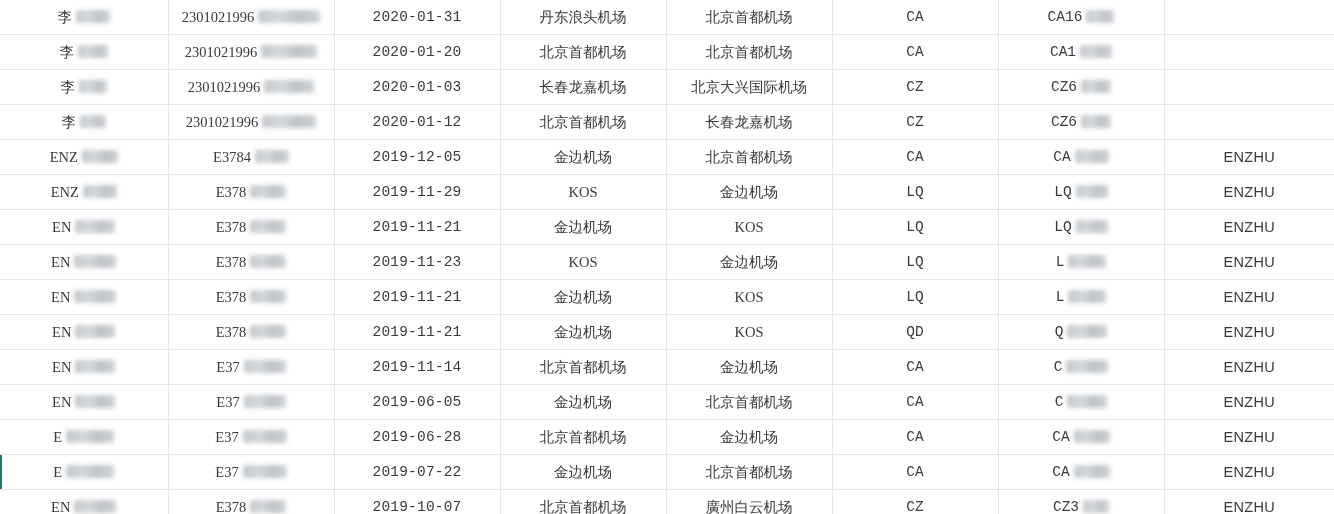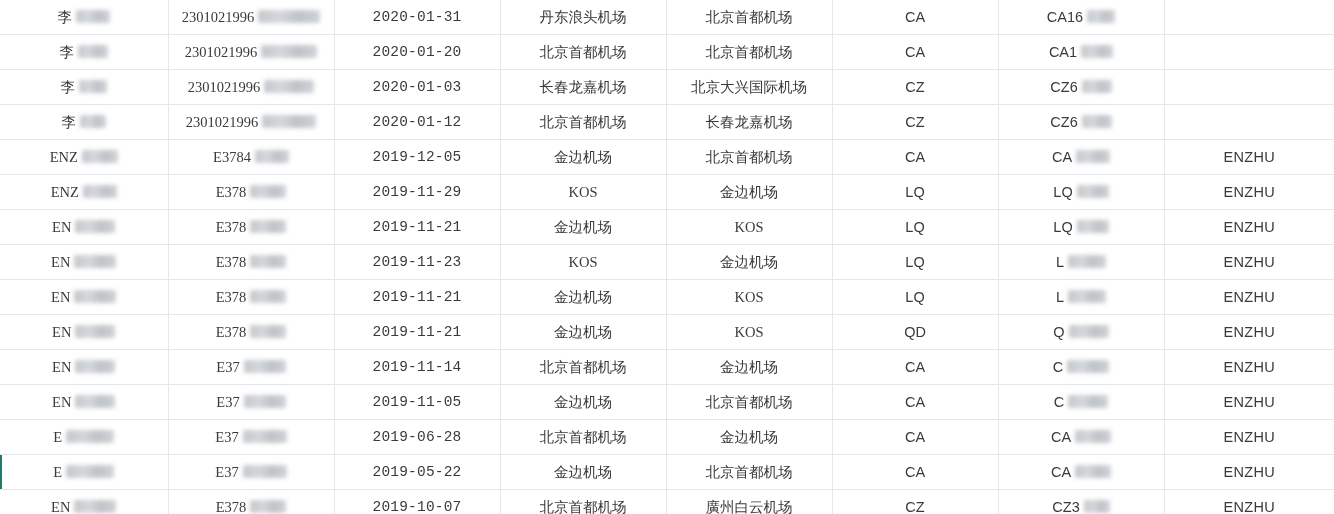--- a/index.html
+++ b/index.html
@@ -58,21 +58,21 @@
     background: linear-gradient(90deg, #b9bdc2 0%, #cdd1d5 35%, #b4b8bd 65%, #c7cbd0 100%);
     filter: blur(2.2px);
     opacity: .85;
     vertical-align: middle;
     margin-left: 2px;
     position: relative;
     top: -1px;
   }
   .date-cell { font-family: "Liberation Mono", "DejaVu Sans Mono", monospace; font-size: 14px; letter-spacing: .2px; margin-left: 6px;}
   .id-cell   { font-family: "Liberation Serif", serif; font-size: 14px; }
-  .mono-ltr  { font-family: Liberation Sans, sans-serif; }
+  .mono-ltr  { font-family: Liberation Mono, monospace; }
   .user-cell { font-family: Liberation Sans, sans-serif; font-size: 14px; letter-spacing: .3px; }
   .left-marker {
     position: absolute;
     left: 0; top: 0; bottom: 0;
     width: 2px;
     background: #1f7a6a;
   }
 </style>
 </head>
 <body>
@@ -411,21 +411,21 @@
       <tr>
         <td class=""><span class="cell-inner">
             <span class="txt">EN</span>
             <span class="blur" style="width: 40px;"></span>
           </span></td>
         <td class="id-cell"><span class="cell-inner">
             <span class="txt">E37</span>
             <span class="blur" style="width: 42px;"></span>
           </span></td>
         <td class="date-cell"><span class="cell-inner">
-            <span class="txt">2019-11-05</span>
+            <span class="txt">2019-06-05</span>
           </span></td>
         <td class=""><span class="cell-inner">
             <span class="txt">金边机场</span>
           </span></td>
         <td class=""><span class="cell-inner">
             <span class="txt">北京首都机场</span>
           </span></td>
         <td class="mono-ltr"><span class="cell-inner">
             <span class="txt">CA</span>
           </span></td>
@@ -469,21 +469,21 @@
       <tr>
         <td class=""><span class="left-marker"></span><span class="cell-inner">
             <span class="txt">E</span>
             <span class="blur" style="width: 48px;"></span>
           </span></td>
         <td class="id-cell"><span class="cell-inner">
             <span class="txt">E37</span>
             <span class="blur" style="width: 44px;"></span>
           </span></td>
         <td class="date-cell"><span class="cell-inner">
-            <span class="txt">2019-05-22</span>
+            <span class="txt">2019-07-22</span>
           </span></td>
         <td class=""><span class="cell-inner">
             <span class="txt">金边机场</span>
           </span></td>
         <td class=""><span class="cell-inner">
             <span class="txt">北京首都机场</span>
           </span></td>
         <td class="mono-ltr"><span class="cell-inner">
             <span class="txt">CA</span>
           </span></td>

